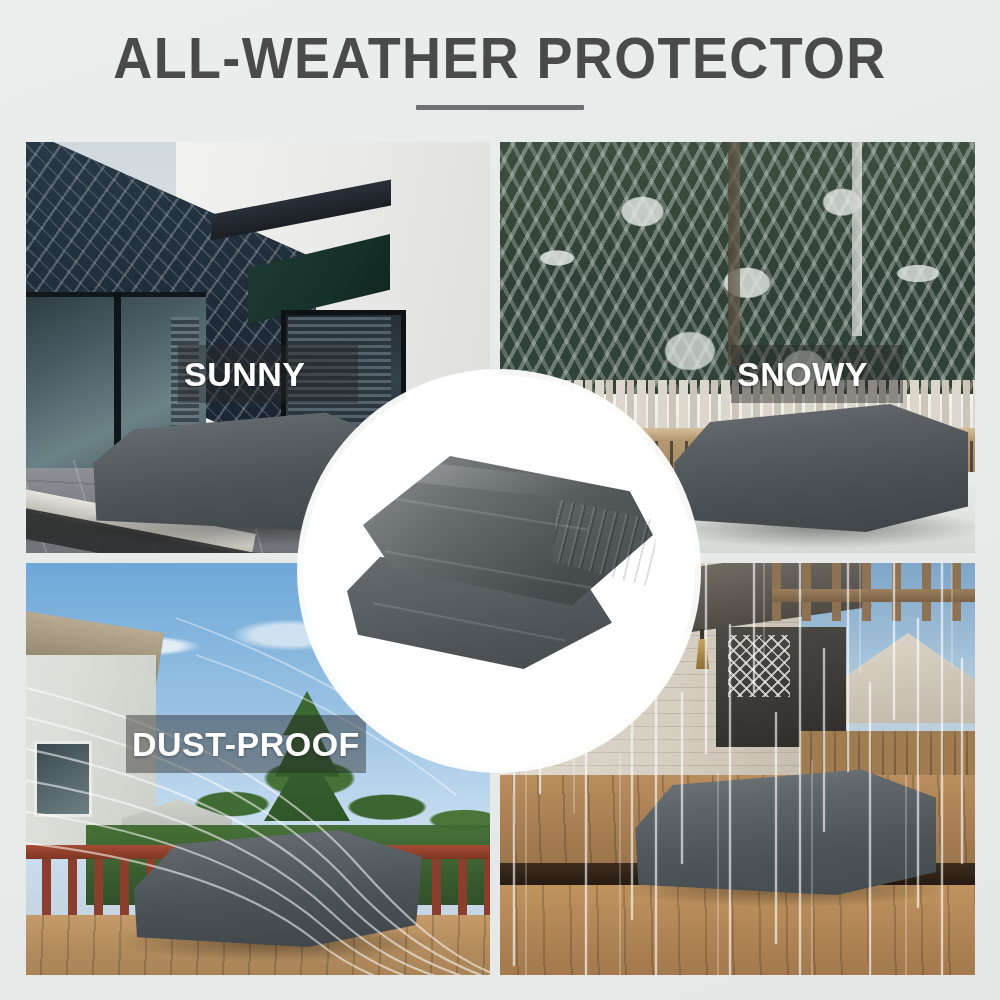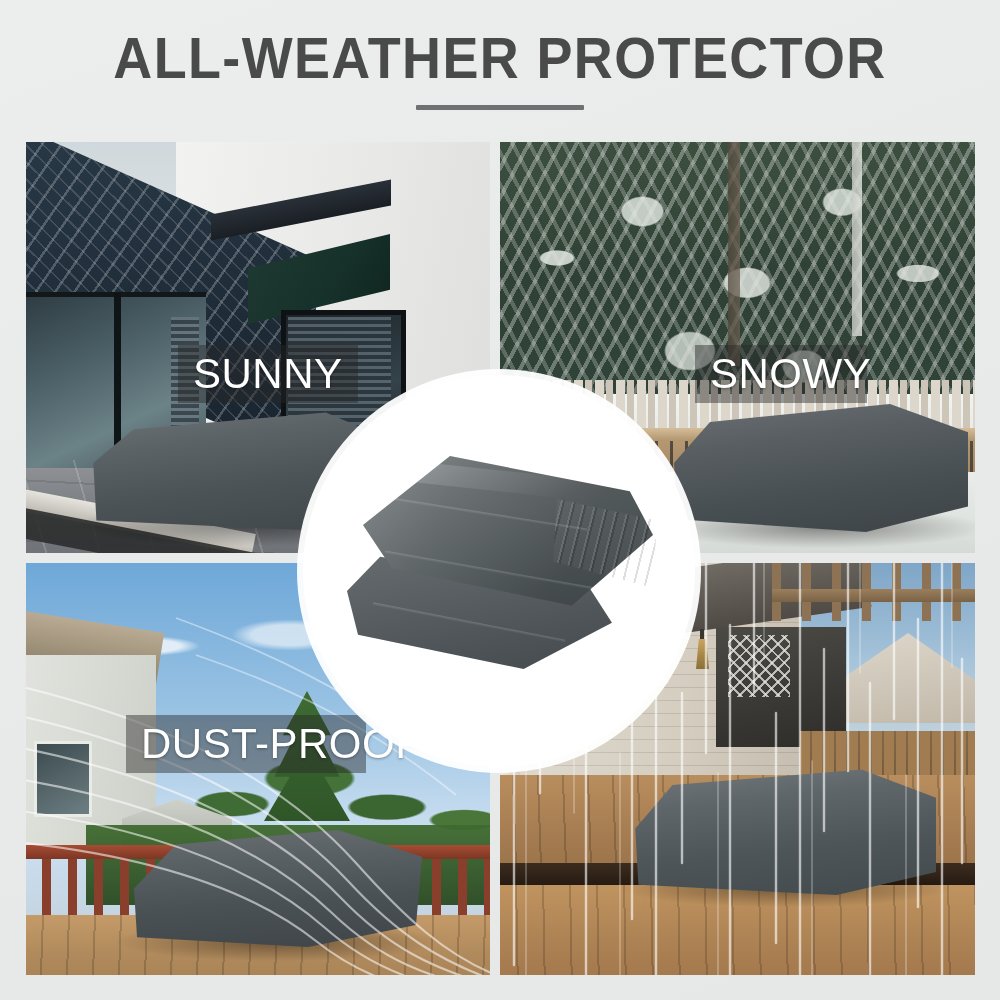--- a/index.html
+++ b/index.html
@@ -414,29 +414,29 @@
   }
 
   
   .caption {
     position: absolute;
     display: flex;
     align-items: center;
     box-sizing: border-box;
     background: rgba(40, 40, 40, 0.45);
     color: #ffffff;
-    font-size: 42px;
-    font-weight: 400;
+    font-size: 34px;
+    font-weight: 700;
     letter-spacing: 0.5px;
     white-space: nowrap;
-    padding-left: 15px;
+    padding-left: 6px;
     text-shadow: 0 1px 3px rgba(0,0,0,.35);
   }
   .caption.c-sunny { left: 178px; top: 345px; width: 180px; height: 58px; }
-  .caption.c-snowy { left: 695px; top: 345px; width: 172px; height: 58px; }
+  .caption.c-snowy { left: 731px; top: 345px; width: 172px; height: 58px; }
   .caption.c-dust  { left: 126px; top: 715px; width: 240px; height: 58px; }
   .caption.c-rainy { left: 700px; top: 715px; width: 190px; height: 58px; }
 
   
   .circle {
     position: absolute;
     left: 303px;
     top: 375px;
     width: 392px;
     height: 392px;

